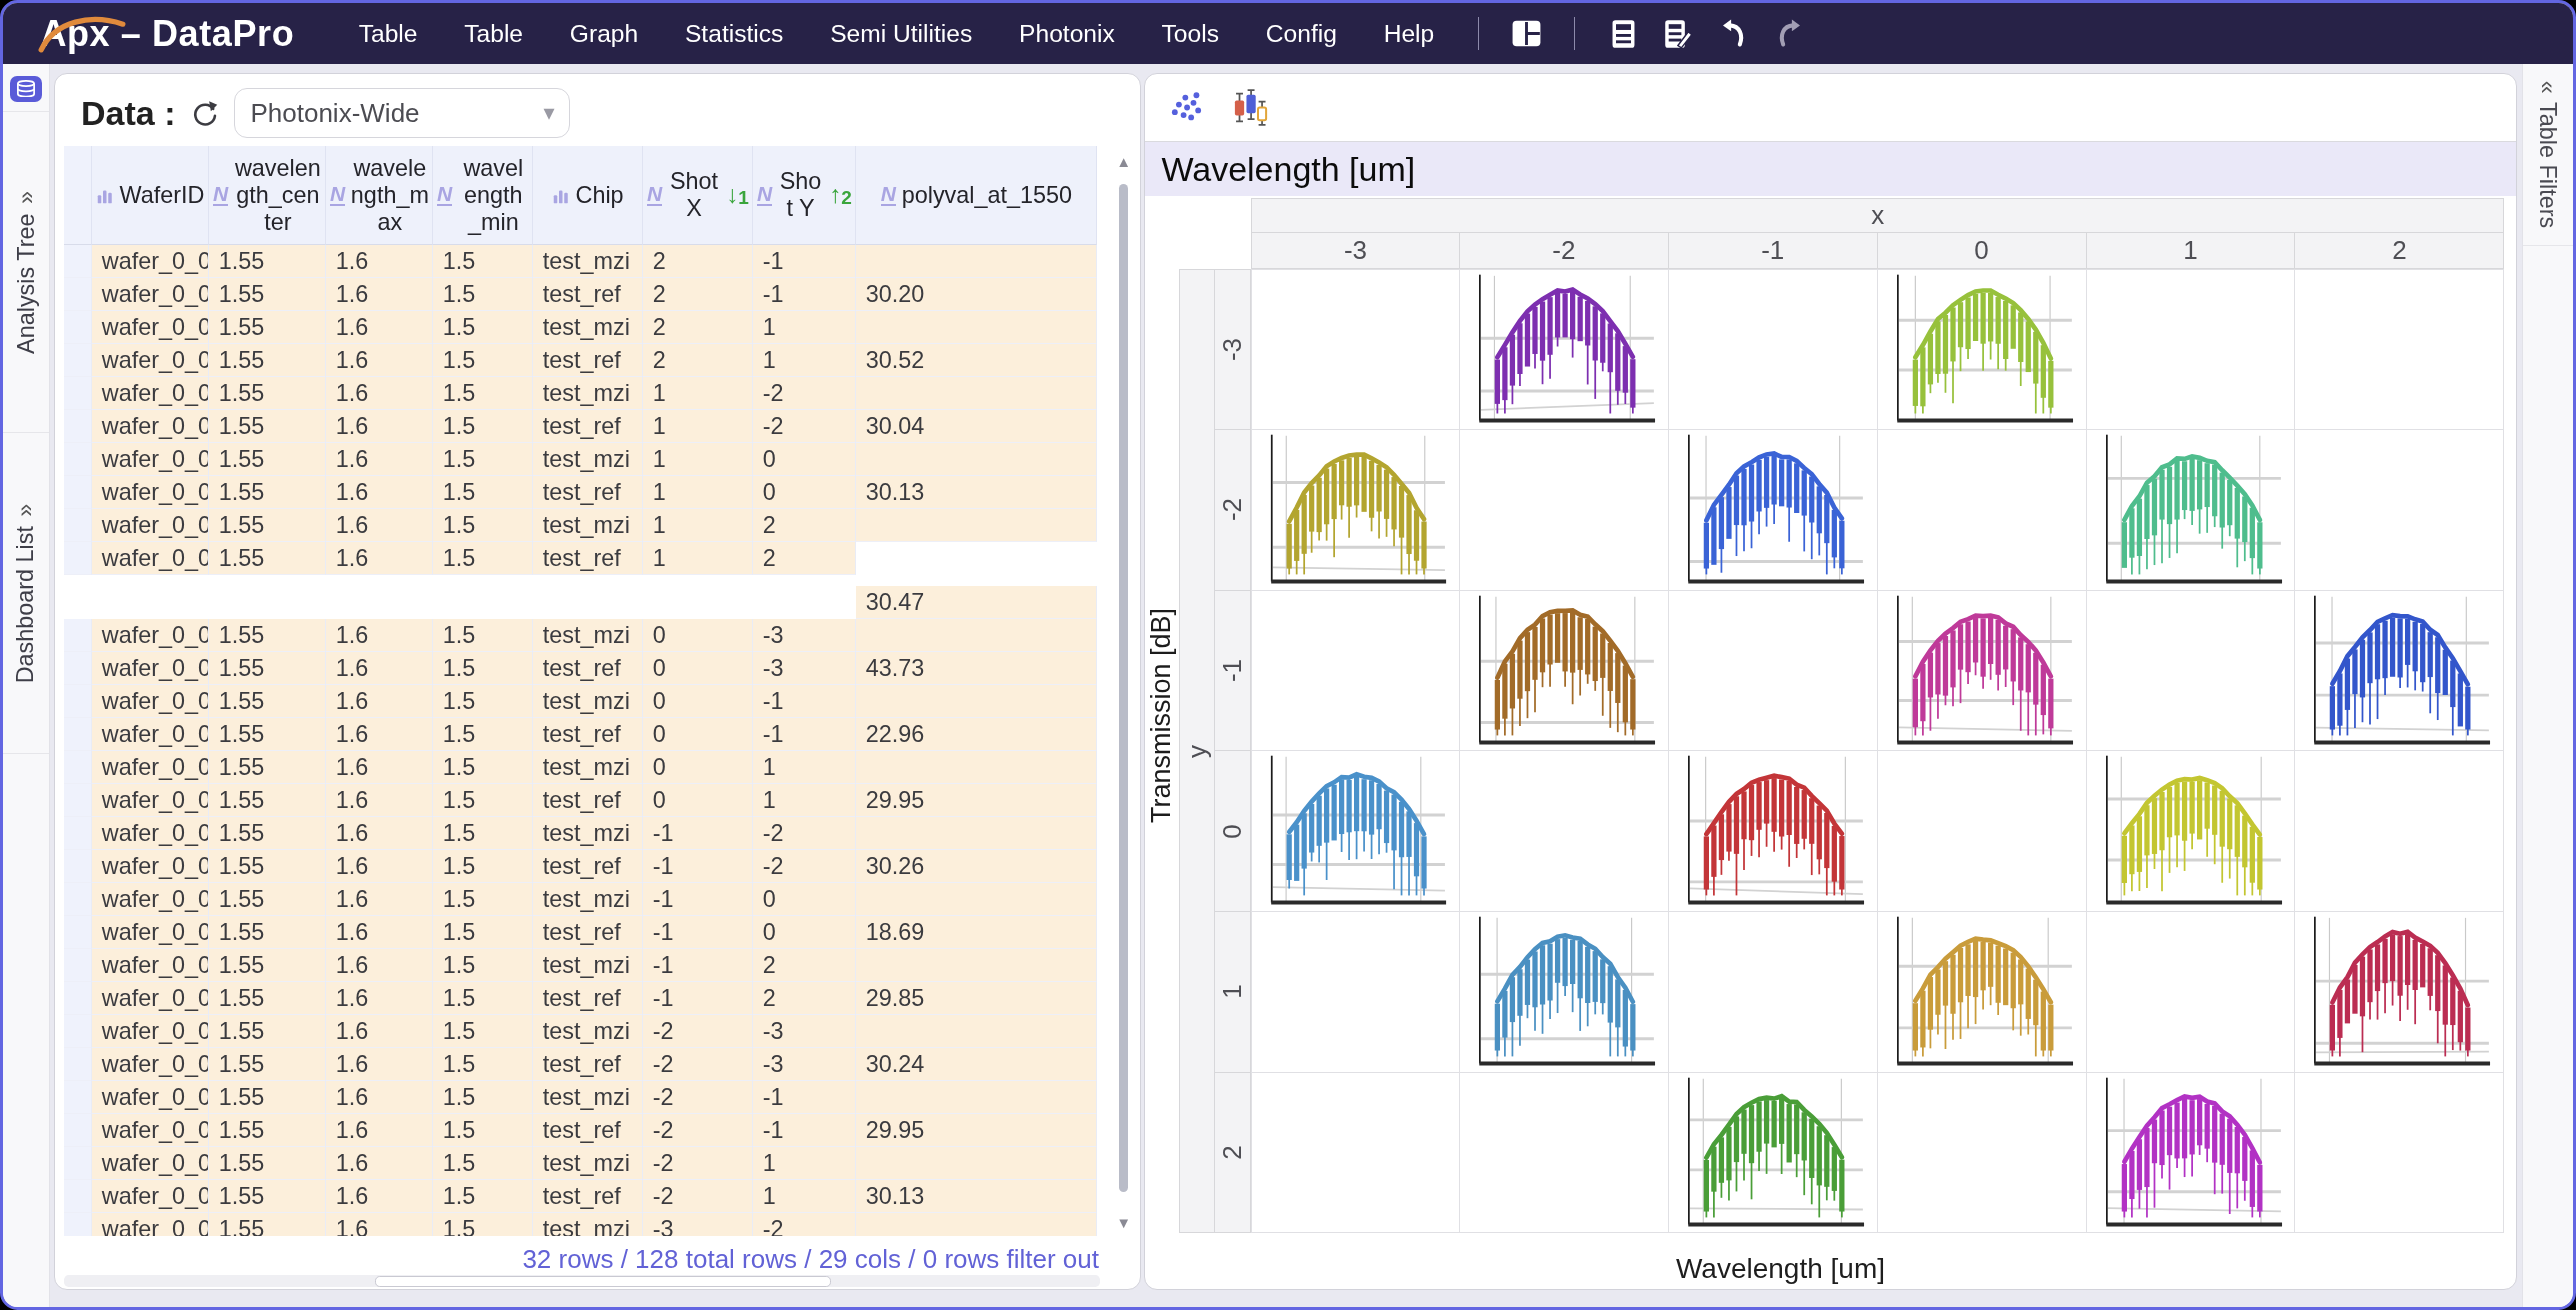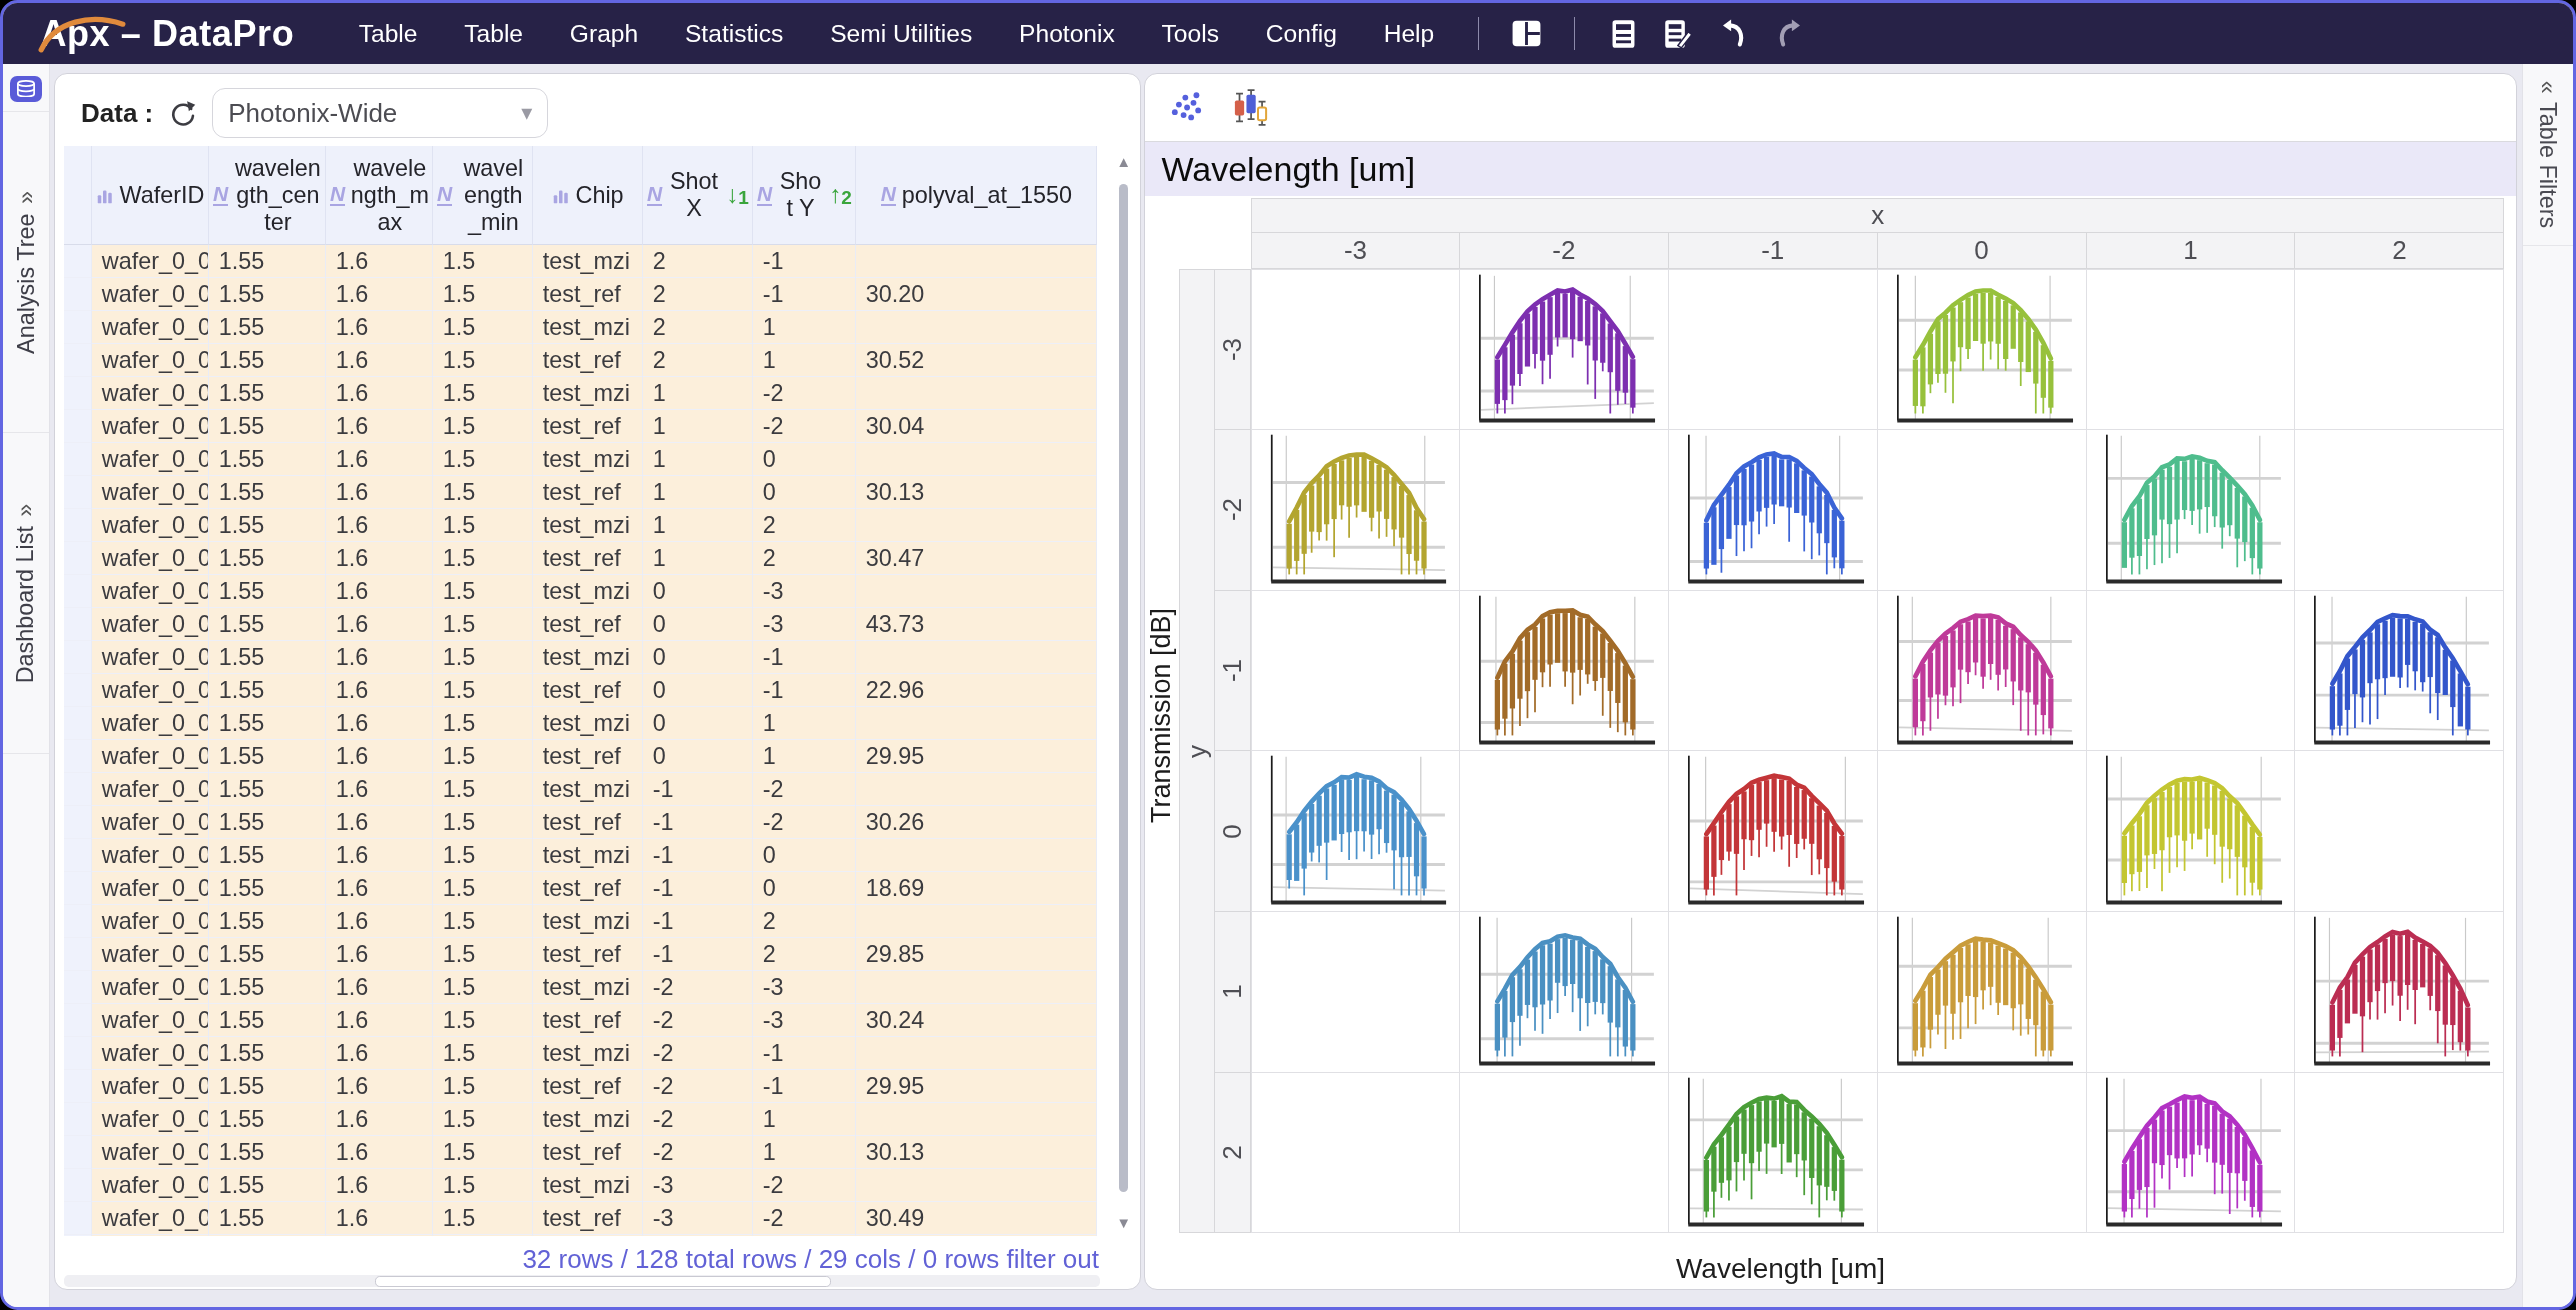--- a/index.html
+++ b/index.html
@@ -28,21 +28,21 @@
   
   #right-rail{position:absolute;right:0;top:0;bottom:0;width:50px;background:#f8f8fa;
               border-left:1.2px solid #e2e2e8;}
   .rrail-sect{height:181px;border-bottom:1.2px solid #e6e6ea;display:flex;align-items:center;justify-content:center;}
   .rrail-rot{transform:rotate(90deg);white-space:nowrap;font-size:23.4px;color:#4a4a52;
              display:flex;align-items:center;gap:8.2px;}
   
   #table-card{position:absolute;left:51px;top:9.4px;width:1085px;height:1215px;background:#fff;
               border:1.2px solid #d2d2da;border-radius:13px;overflow:hidden;}
   .data-row{height:68px;display:flex;align-items:center;padding:4.7px 0 0 26px;gap:15px;}
-  .data-label{font-size:26px;font-weight:700;color:#222;}
+  .data-label{font-size:34px;font-weight:700;color:#222;}
   .dataset-select{width:304px;height:48px;border:1.2px solid #d6d6dc;border-radius:13px;display:flex;
                   align-items:center;padding:0 15px;font-size:26px;color:#4c4c52;background:#fff;}
   .dataset-select .caret{margin-left:auto;color:#9a9aa4;font-size:22px;}
   #table-viewport{position:absolute;top:72px;left:9.4px;width:1036px;height:1090px;overflow:hidden;}
   .thead{display:flex;}
   .th{min-height:99px;background:#eef1fb;border-right:1.2px solid #dfe3f2;border-bottom:1.8px solid #d8dcea;
       display:flex;align-items:center;justify-content:center;gap:5.8px;font-size:23.4px;color:#24242a;
       box-sizing:border-box;padding:0 3.5px;}
   .th-name{word-break:break-all;text-align:center;line-height:1.15;}
   .num-ico{color:#a9a5e2;font-style:italic;font-weight:700;font-size:21px;border-bottom:2.3px solid #a9a5e2;
@@ -342,21 +342,21 @@
             </div>
             <div class="tr">
               <div class="td gutter" style="width: 28px;"></div>
               <div class="td" style="width: 117px;">wafer_0_0</div>
               <div class="td" style="width: 117px;">1.55</div>
               <div class="td" style="width: 107px;">1.6</div>
               <div class="td" style="width: 100px;">1.5</div>
               <div class="td" style="width: 110px;">test_ref</div>
               <div class="td" style="width: 110px;">1</div>
               <div class="td" style="width: 103px;">2</div>
-              <div class="td" style="width: 241px;">30.47</div>
+              <div class="td" style="width: 241px; margin-top: 44px;">30.47</div>
             </div>
             <div class="tr">
               <div class="td gutter" style="width: 28px;"></div>
               <div class="td" style="width: 117px;">wafer_0_0</div>
               <div class="td" style="width: 117px;">1.55</div>
               <div class="td" style="width: 107px;">1.6</div>
               <div class="td" style="width: 100px;">1.5</div>
               <div class="td" style="width: 110px;">test_mzi</div>
               <div class="td" style="width: 110px;">0</div>
               <div class="td" style="width: 103px;">-3</div>

